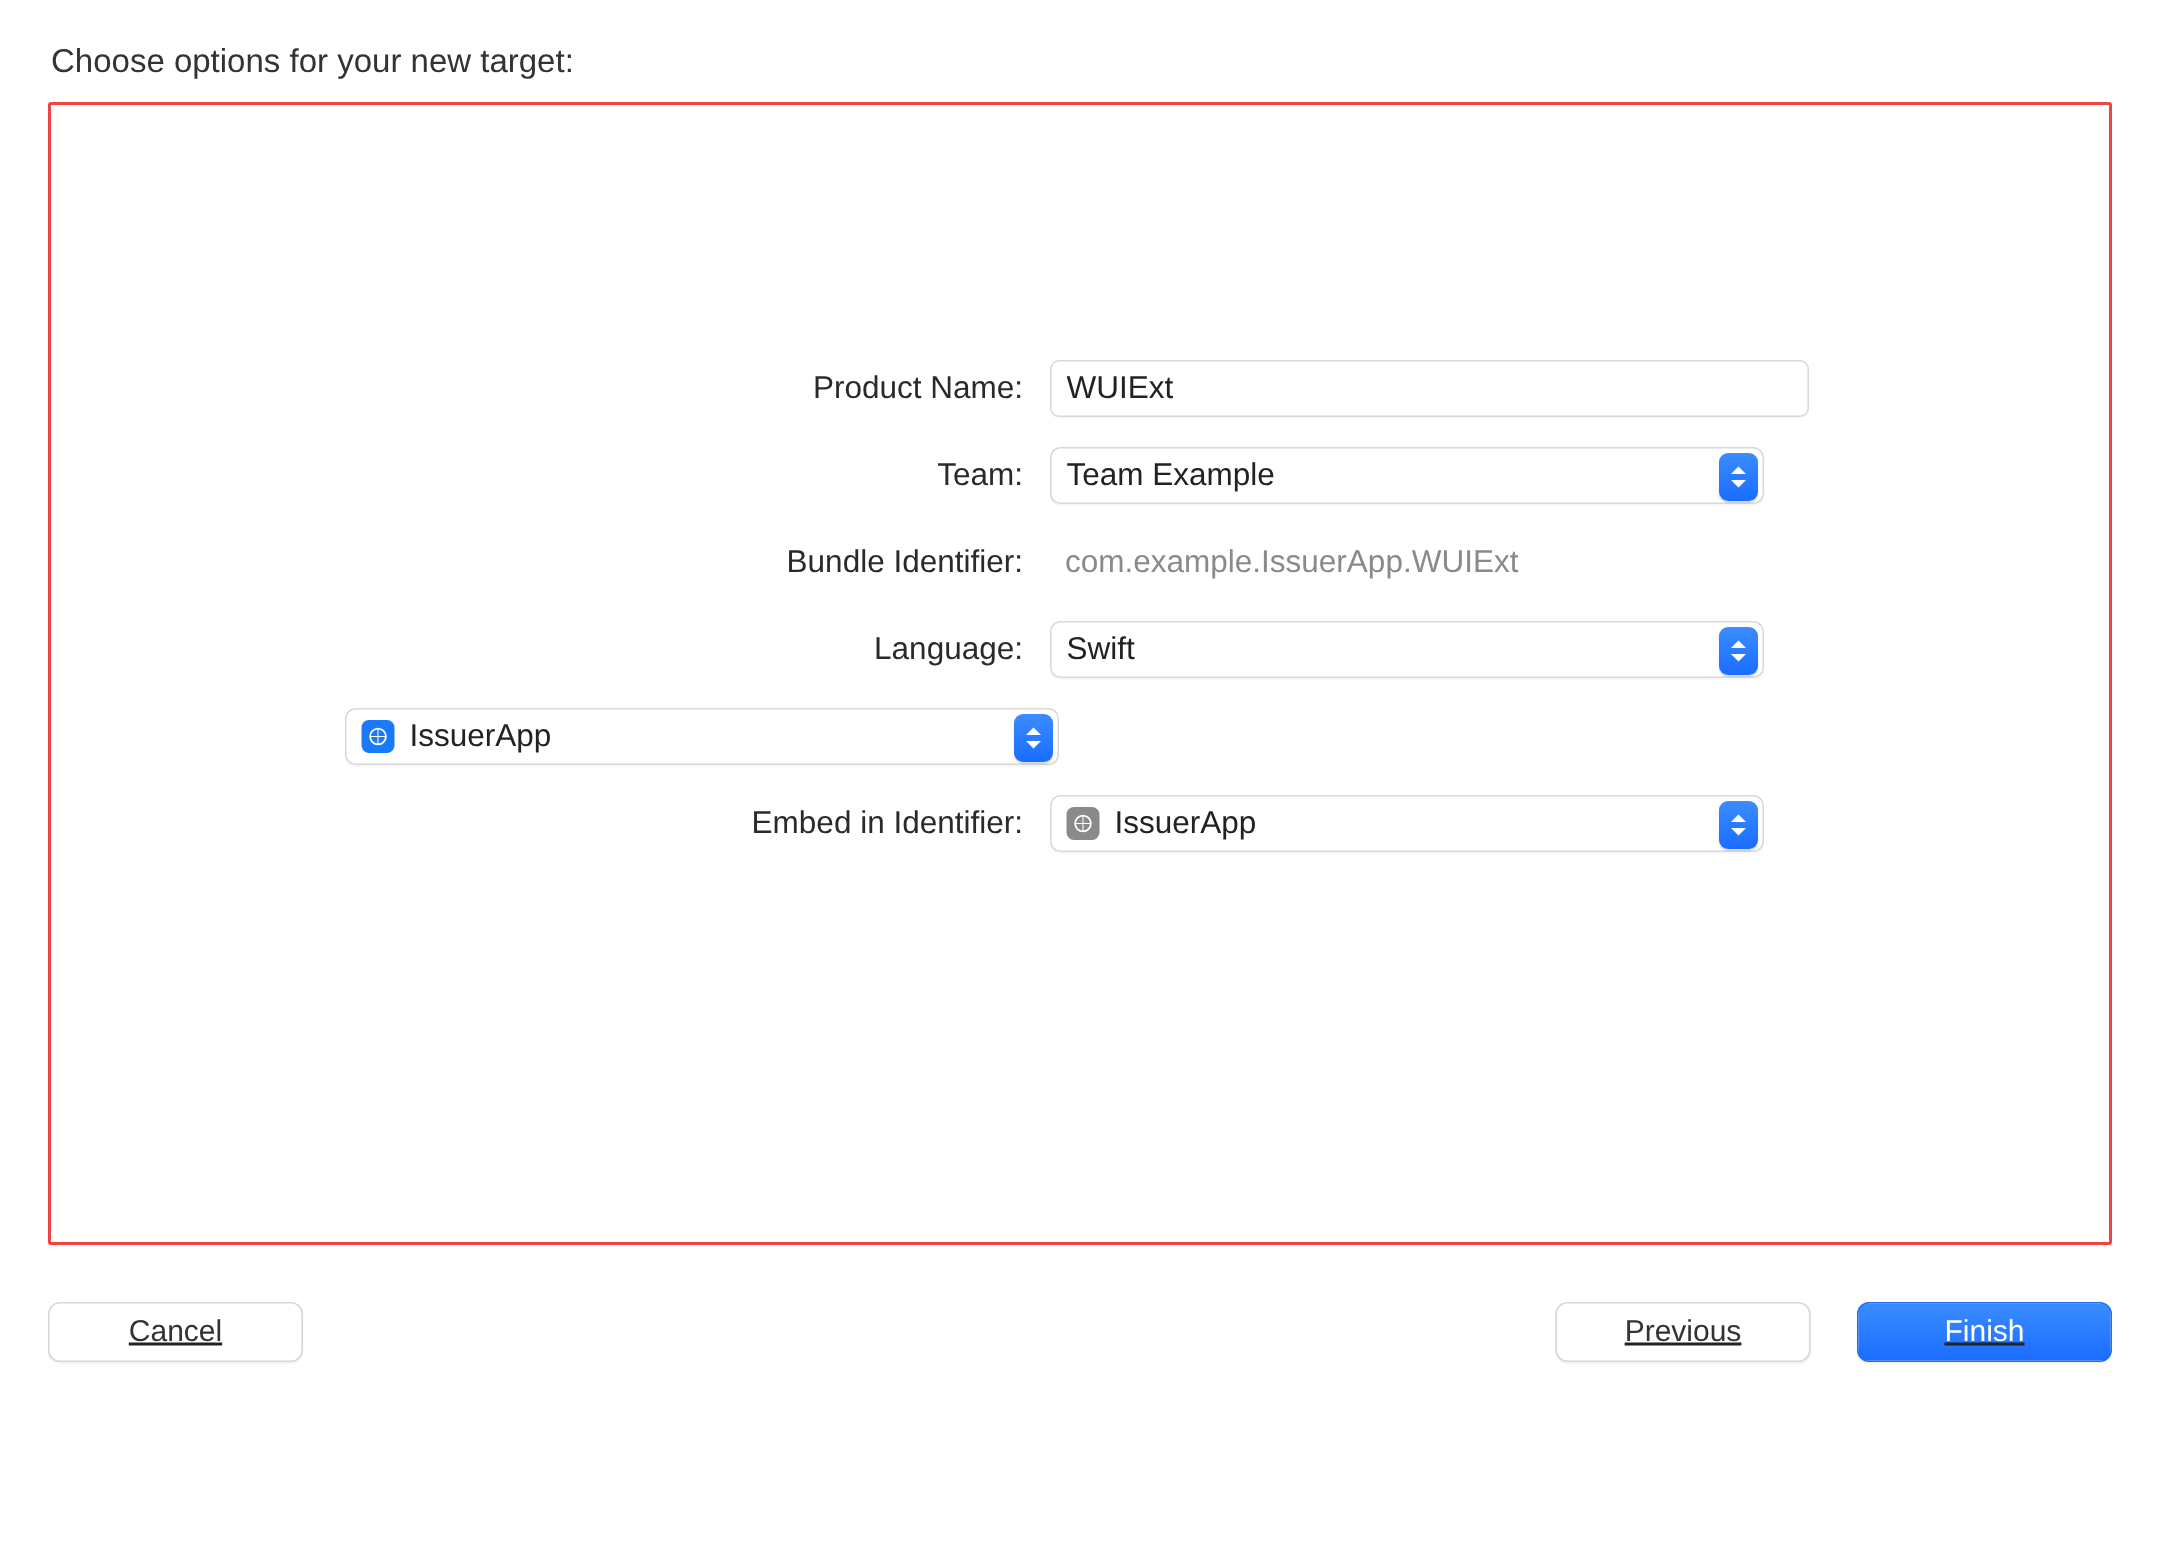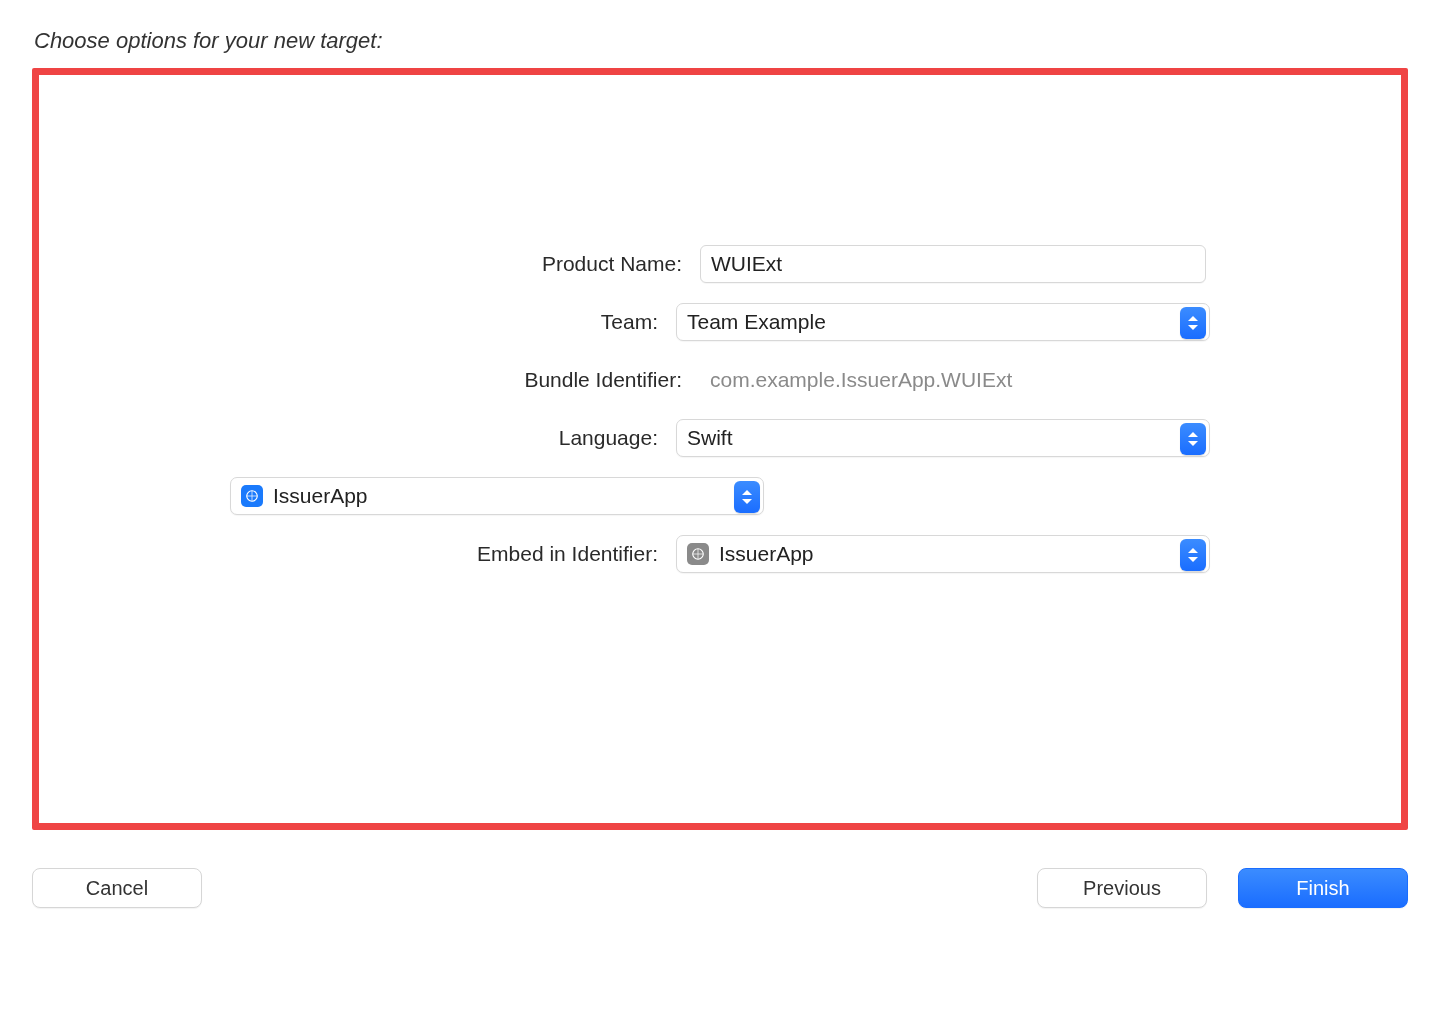--- a/index.html
+++ b/index.html
@@ -13,24 +13,23 @@
     -webkit-font-smoothing: antialiased;
   }
   .sheet {
     position: relative;
     padding: 28px 32px 30px 32px;
   }
   .title {
     font-size: 22px;
     color: #333;
     margin: 0 0 14px 2px;
-    font-style: italic;
   }
   .panel {
-    border: 7px solid #ef4444;
+    border: 2px solid #ef4444;
     border-radius: 2px;
     height: 762px;
     padding-top: 160px;
     background: #fff;
   }
   .form {
     width: 980px;
     margin: 0 auto;
   }
   .row {
@@ -65,21 +64,21 @@
     color: #bbb;
     border-color: #e8e8e8;
   }
   .static-value {
     padding-left: 10px;
     color: #8a8a8a;
     font-size: 21px;
   }
 
   .popup {
-    width: 534px;
+    width: 476px;
     height: 38px;
     border: 1px solid #d8d8d8;
     border-radius: 7px;
     background: #fff;
     display: flex;
     align-items: center;
     padding: 0 36px 0 10px;
     position: relative;
     box-shadow: 0 1px 1px rgba(0,0,0,.04);
     cursor: default;
@@ -121,20 +120,21 @@
     border-right:5px solid transparent;
   }
   .stepper::before { border-bottom:5px solid #fff; margin-bottom:2px; }
   .stepper::after  { border-top:5px solid #fff; margin-top:2px; }
 
   .footer {
     display: flex;
     justify-content: space-between;
     align-items: flex-end;
     margin-top: 38px;
+    text-decoration: underline;
   }
   .footer .right { display:flex; gap:31px; }
   .btn {
     min-width: 170px;
     height: 40px;
     border-radius: 8px;
     border: 1px solid #d6d6d6;
     background: #fff;
     font-size: 20px;
     color: #333;

